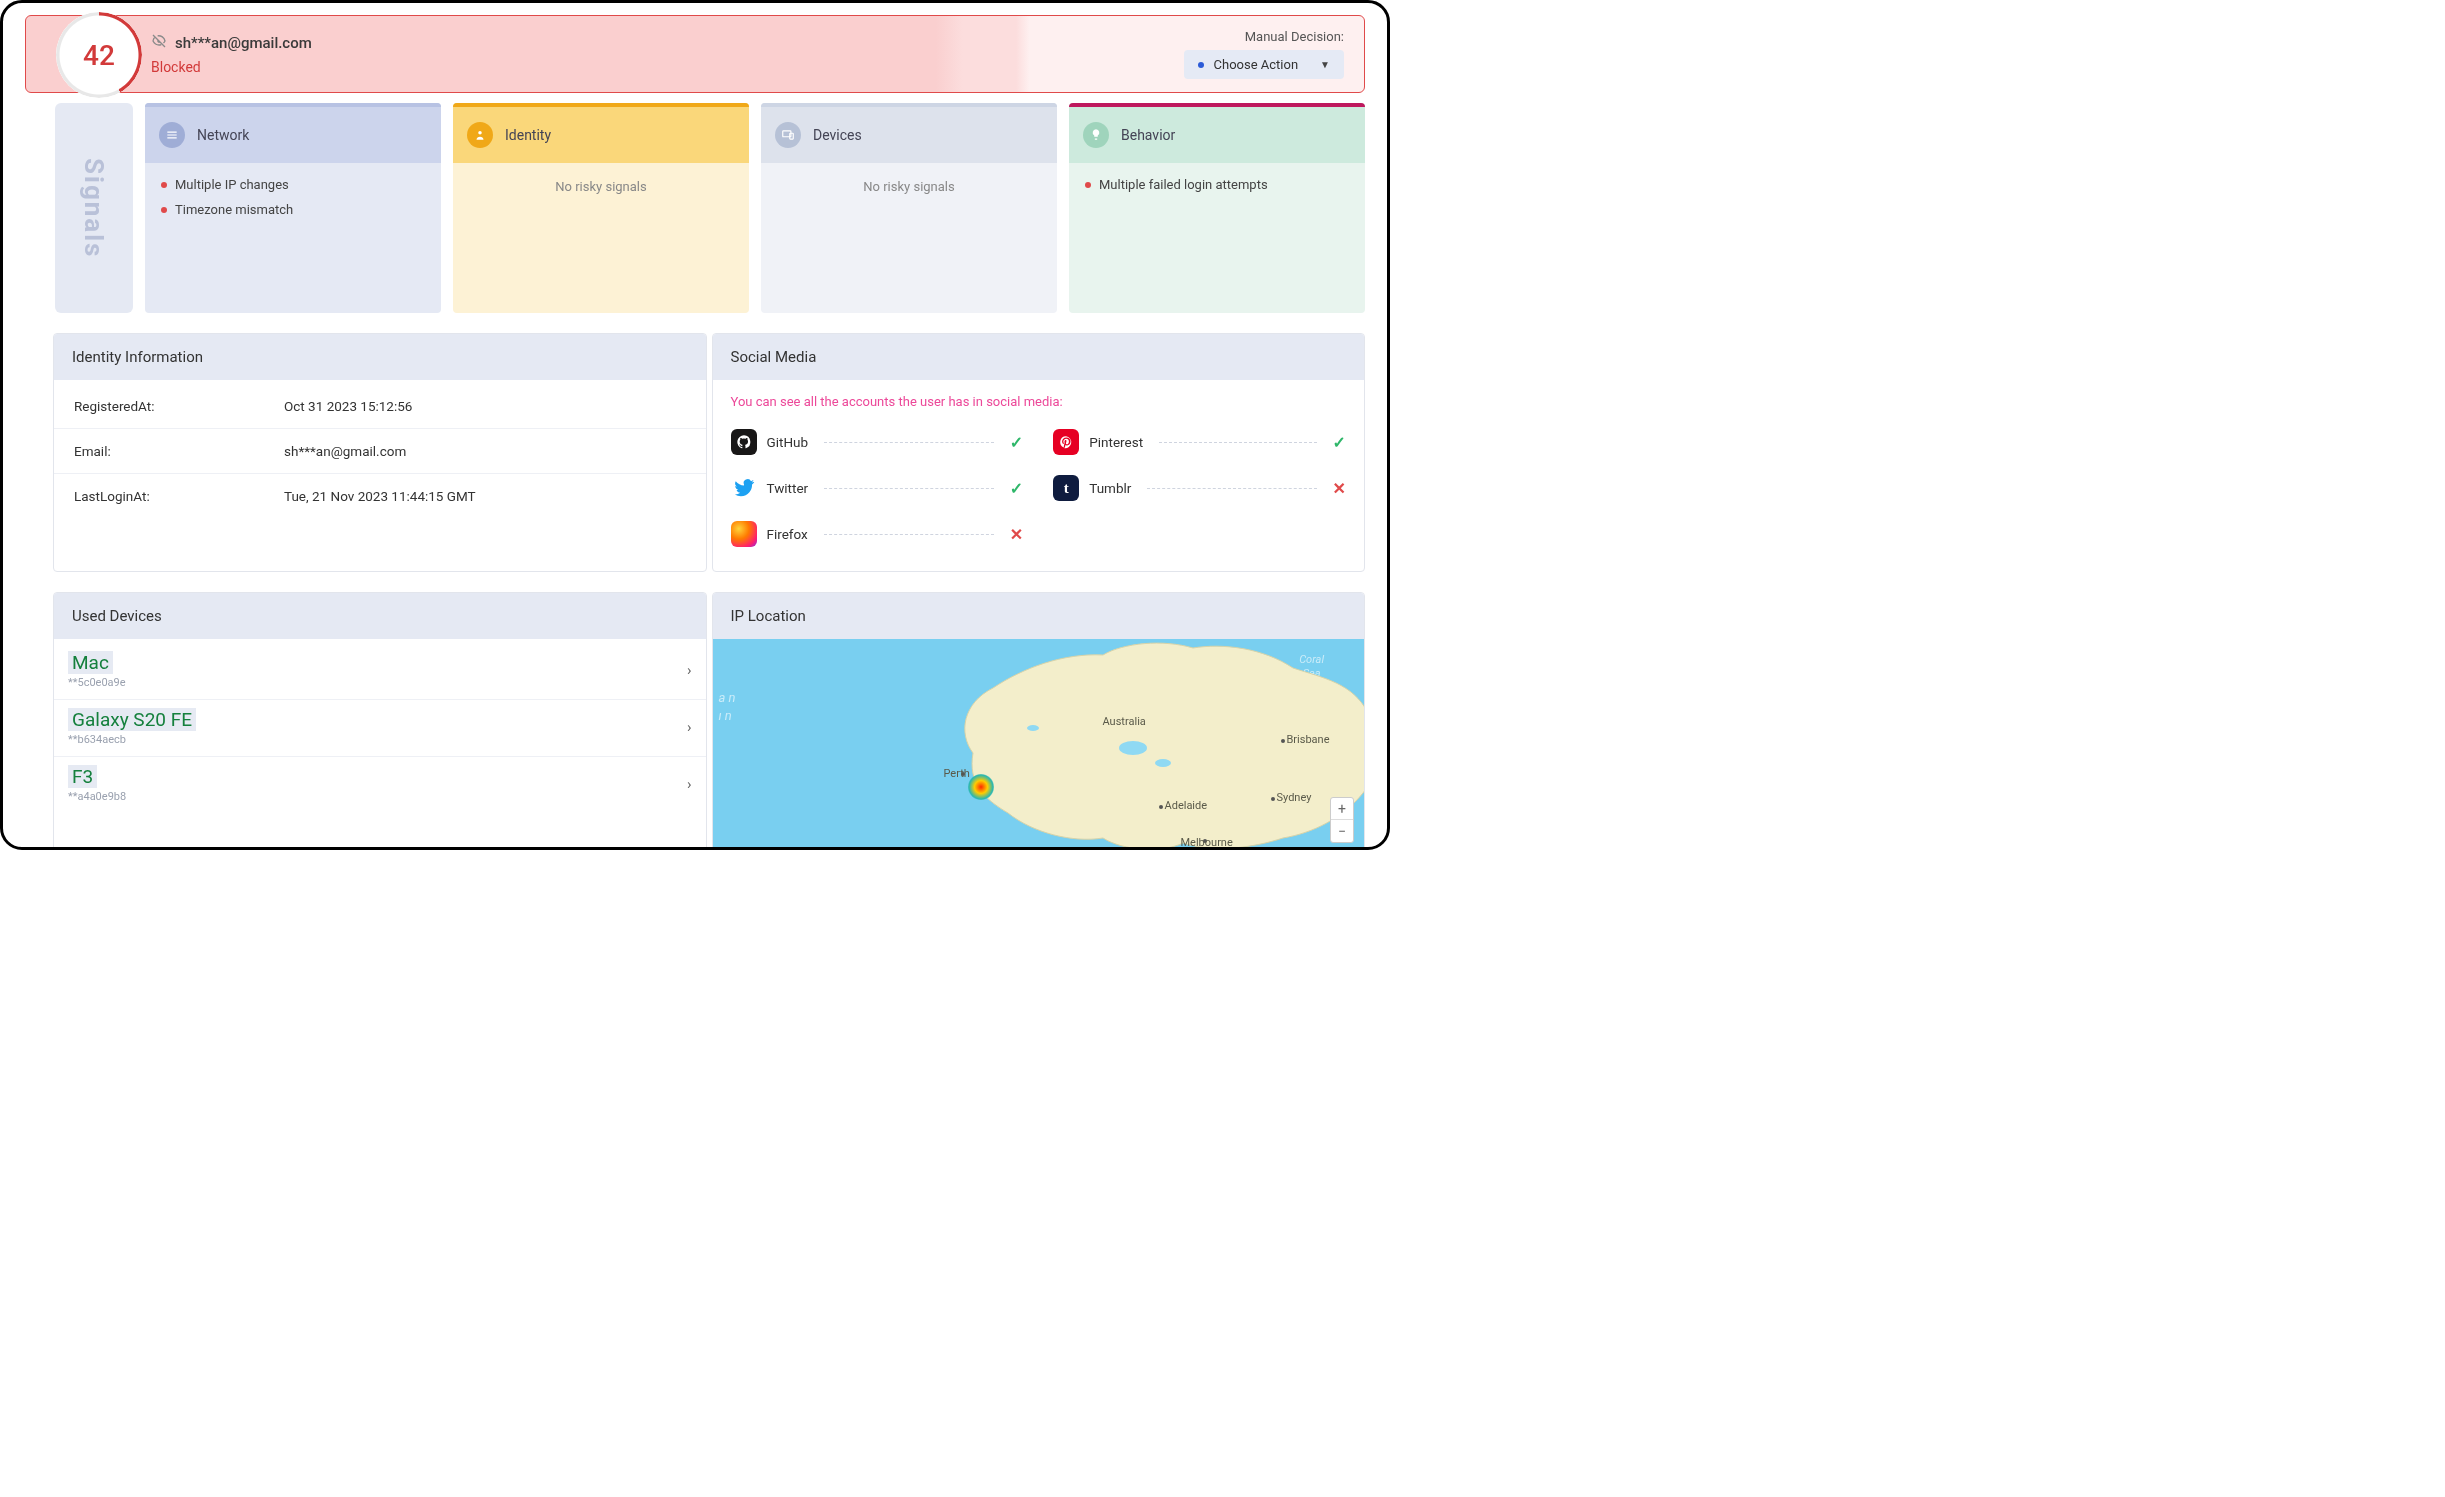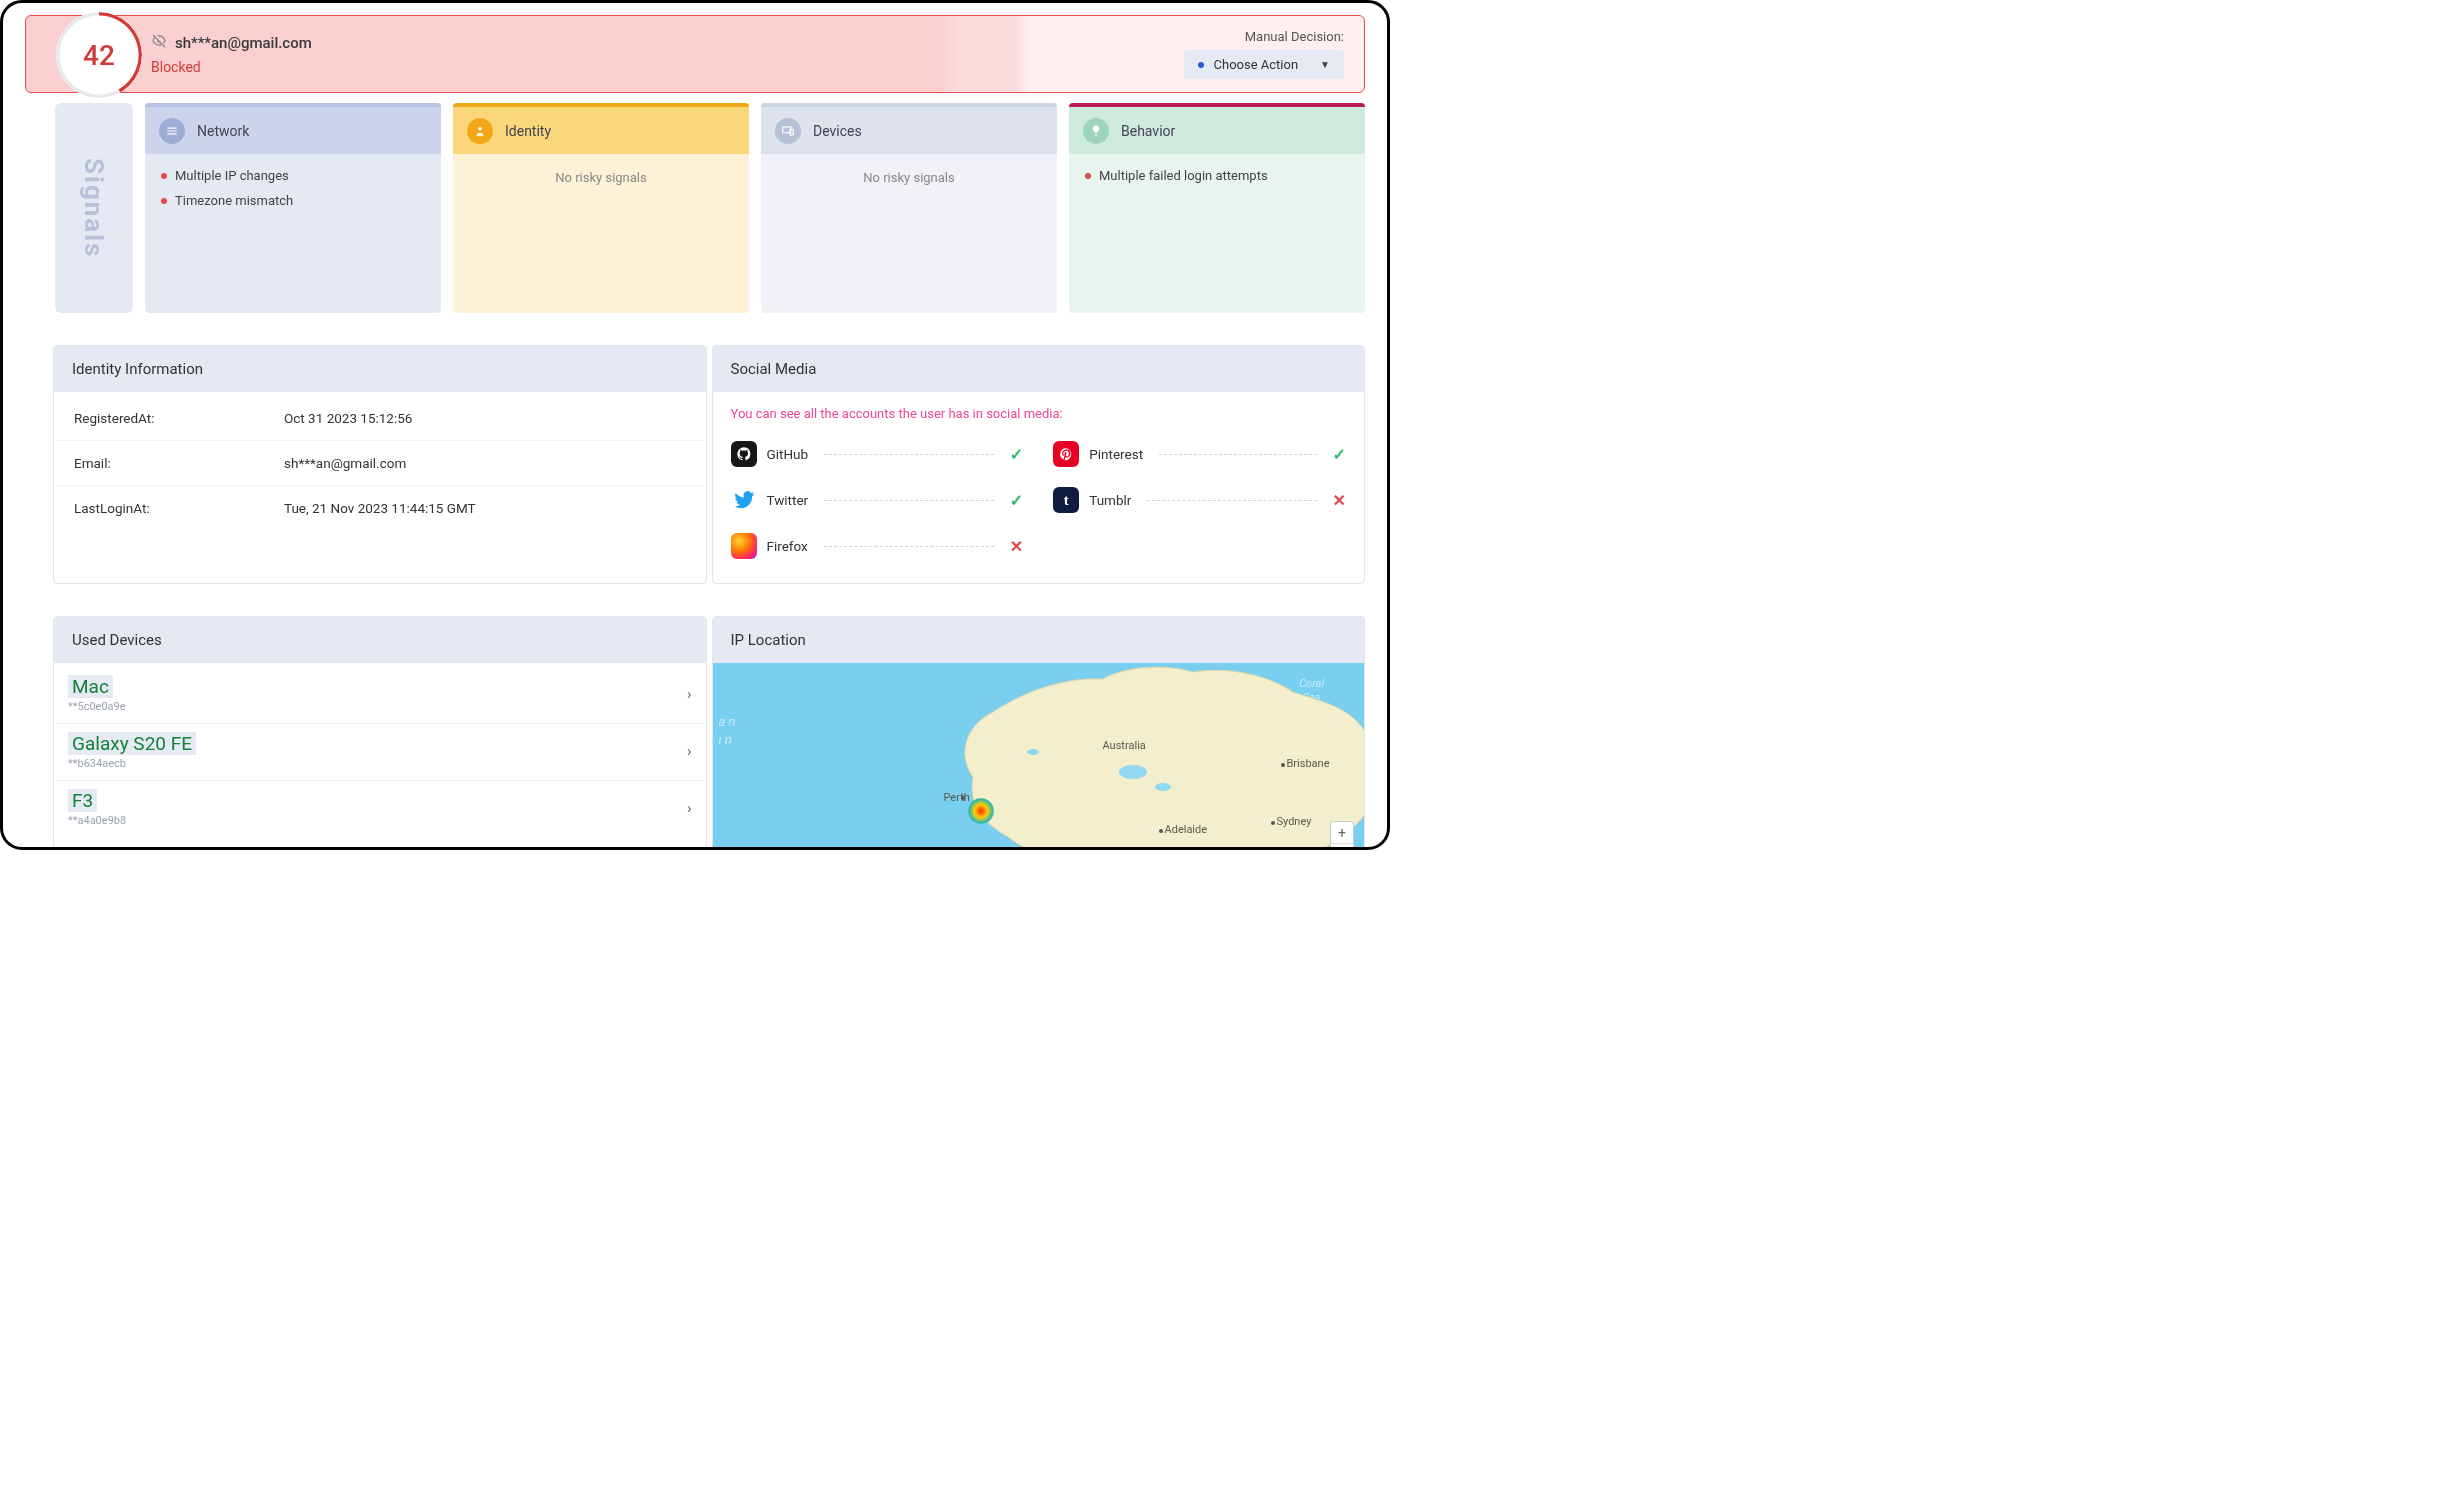--- a/index.html
+++ b/index.html
@@ -77,21 +77,21 @@
     letter-spacing: 2px;
   }
   .signal-card {
     flex: 1;
     border-radius: 4px;
     overflow: hidden;
     display: flex; flex-direction: column;
     min-height: 210px;
   }
   .signal-head {
-    height: 51px;
+    height: 60px;
     display: flex; align-items: center; gap: 12px;
     padding: 12px 14px;
     font-size: 14px;
     color: #445;
   }
   .signal-icon {
     width: 26px; height: 26px; border-radius: 50%;
     display:flex; align-items:center; justify-content:center;
     color: #fff; font-size: 13px;
   }
@@ -111,21 +111,21 @@
   .card-identity .signal-icon { background:#f0a818;}
   .card-identity .signal-body { background:#fdf2d5;}
   .card-devices .signal-head { background:#dde2ec; border-top: 4px solid #cdd5e4;}
   .card-devices .signal-icon { background:#b6c1d6;}
   .card-devices .signal-body { background:#f0f2f7;}
   .card-behavior .signal-head { background:#cdeadd; border-top: 4px solid #be185d;}
   .card-behavior .signal-icon { background:#9fd4bc;}
   .card-behavior .signal-body { background:#e8f4ee;}
 
   
-  .grid2 { display:flex; gap: 5px; margin-top: 32px; padding-left: 28px; }
+  .grid2 { display:flex; gap: 5px; margin-top: 20px; padding-left: 28px; }
   .panel {
     flex: 1;
     border: 1px solid #e2e5ec;
     border-radius: 4px;
     overflow: hidden;
     background: #fff;
   }
   .panel-head {
     background: #e5e9f3;
     padding: 14px 18px;

